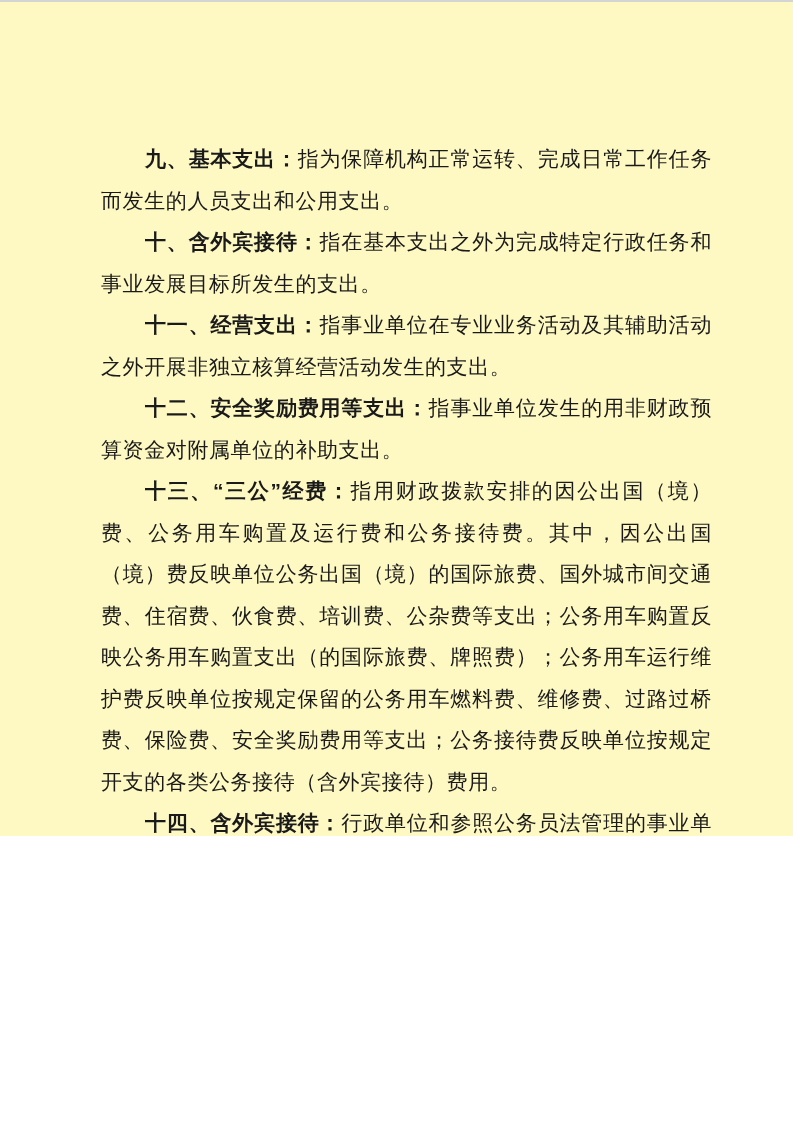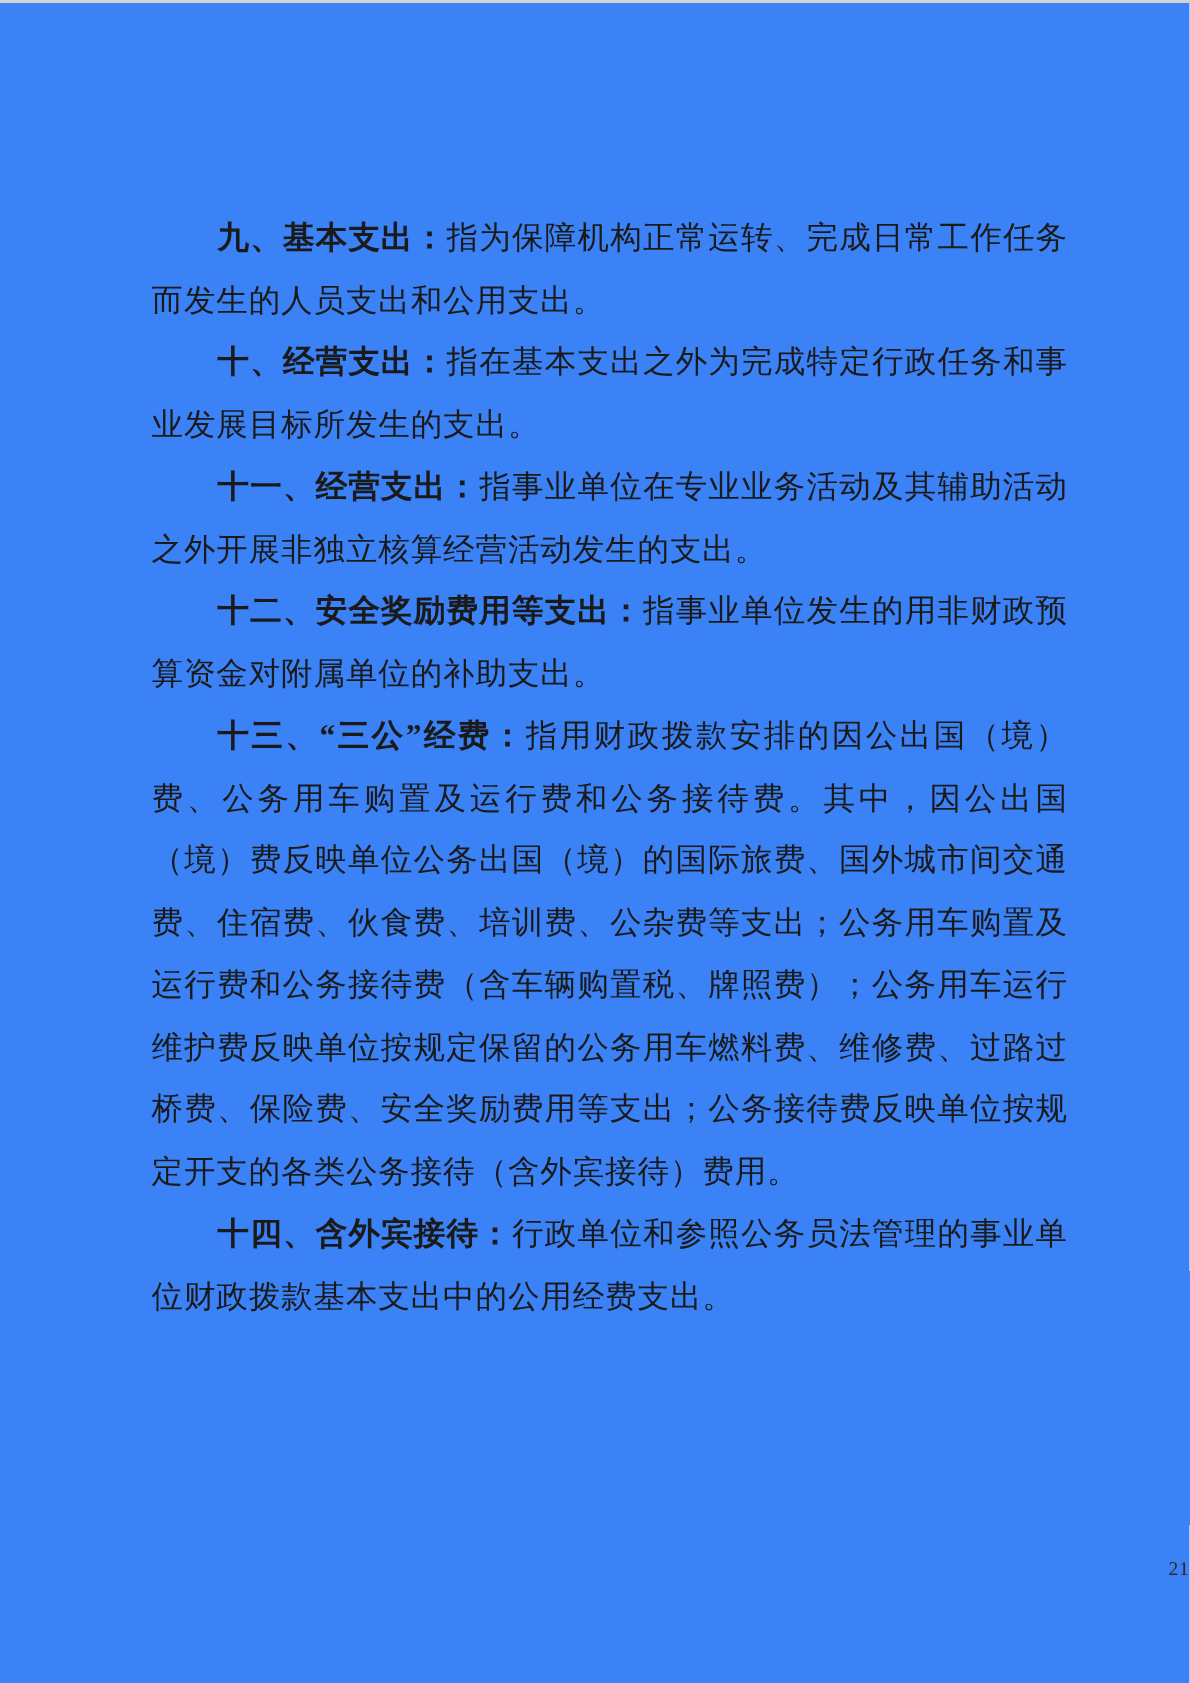--- a/index.html
+++ b/index.html
@@ -3,24 +3,24 @@
 <meta charset="utf-8">
 <style>
   html, body {
     margin: 0;
     padding: 0;
     background: #ffffff;
   }
   .page {
     position: relative;
     width: 793px;
-    height: 1122px;
-    background: #3b82f6;
+    height: 836px;
+    background: #fef9c3;
     overflow: hidden;
-    font-family: Liberation Serif, serif;
+    font-family: Liberation Sans, sans-serif;
     color: #1a1a1a;
   }
   .scan-edge {
     position: absolute;
     top: 0;
     left: 0;
     width: 100%;
     height: 2px;
     background: #d4d4d4;
   }
@@ -57,27 +57,27 @@
 </style>
 </head>
 <body>
 
 <div class="page">
   <div class="scan-edge"></div>
 
   <div class="content">
     <p class="para"><span class="para-heading">九、基本支出：</span><span class="para-body">指为保障机构正常运转、完成日常工作任务而发生的人员支出和公用支出。</span></p>
 
-    <p class="para"><span class="para-heading">十、经营支出：</span><span class="para-body">指在基本支出之外为完成特定行政任务和事业发展目标所发生的支出。</span></p>
+    <p class="para"><span class="para-heading">十、含外宾接待：</span><span class="para-body">指在基本支出之外为完成特定行政任务和事业发展目标所发生的支出。</span></p>
 
     <p class="para"><span class="para-heading">十一、经营支出：</span><span class="para-body">指事业单位在专业业务活动及其辅助活动之外开展非独立核算经营活动发生的支出。</span></p>
 
     <p class="para"><span class="para-heading">十二、安全奖励费用等支出：</span><span class="para-body">指事业单位发生的用非财政预算资金对附属单位的补助支出。</span></p>
 
-    <p class="para"><span class="para-heading">十三、“三公”经费：</span><span class="para-body">指用财政拨款安排的因公出国（境）费、公务用车购置及运行费和公务接待费。其中，因公出国（境）费反映单位公务出国（境）的国际旅费、国外城市间交通费、住宿费、伙食费、培训费、公杂费等支出；公务用车购置及运行费和公务接待费（含车辆购置税、牌照费）；公务用车运行维护费反映单位按规定保留的公务用车燃料费、维修费、过路过桥费、保险费、安全奖励费用等支出；公务接待费反映单位按规定开支的各类公务接待（含外宾接待）费用。</span></p>
+    <p class="para"><span class="para-heading">十三、“三公”经费：</span><span class="para-body">指用财政拨款安排的因公出国（境）费、公务用车购置及运行费和公务接待费。其中，因公出国（境）费反映单位公务出国（境）的国际旅费、国外城市间交通费、住宿费、伙食费、培训费、公杂费等支出；公务用车购置反映公务用车购置支出（的国际旅费、牌照费）；公务用车运行维护费反映单位按规定保留的公务用车燃料费、维修费、过路过桥费、保险费、安全奖励费用等支出；公务接待费反映单位按规定开支的各类公务接待（含外宾接待）费用。</span></p>
 
     <p class="para"><span class="para-heading">十四、含外宾接待：</span><span class="para-body">行政单位和参照公务员法管理的事业单位财政拨款基本支出中的公用经费支出。</span></p>
   </div>
 
   <div class="footer">
     <span class="page-number">21</span>
   </div>
 </div>
 
 </body></html>

